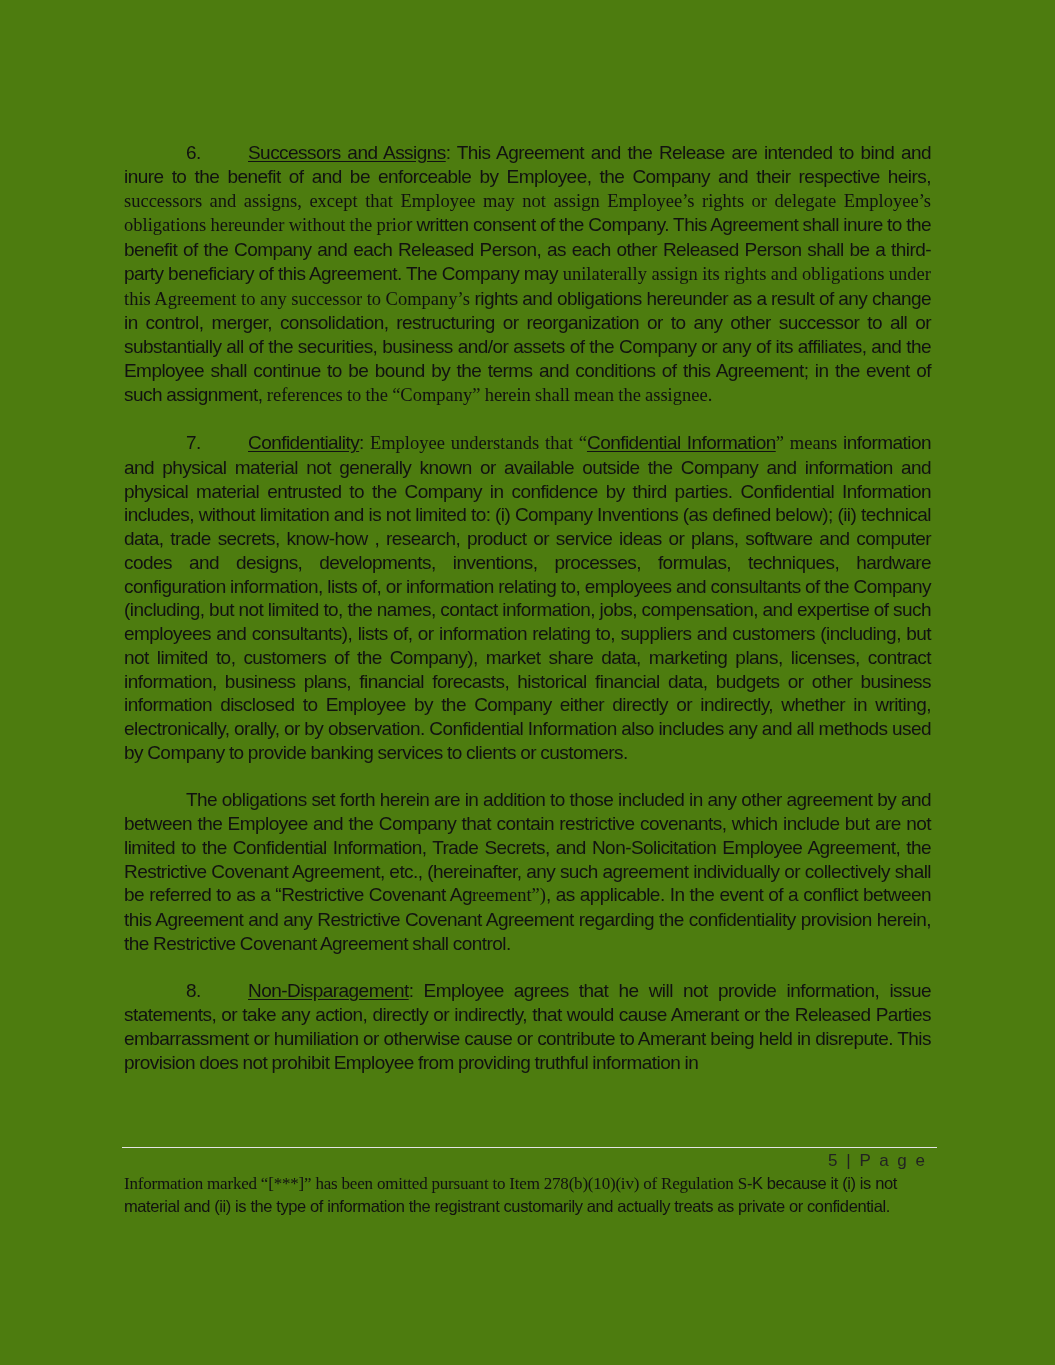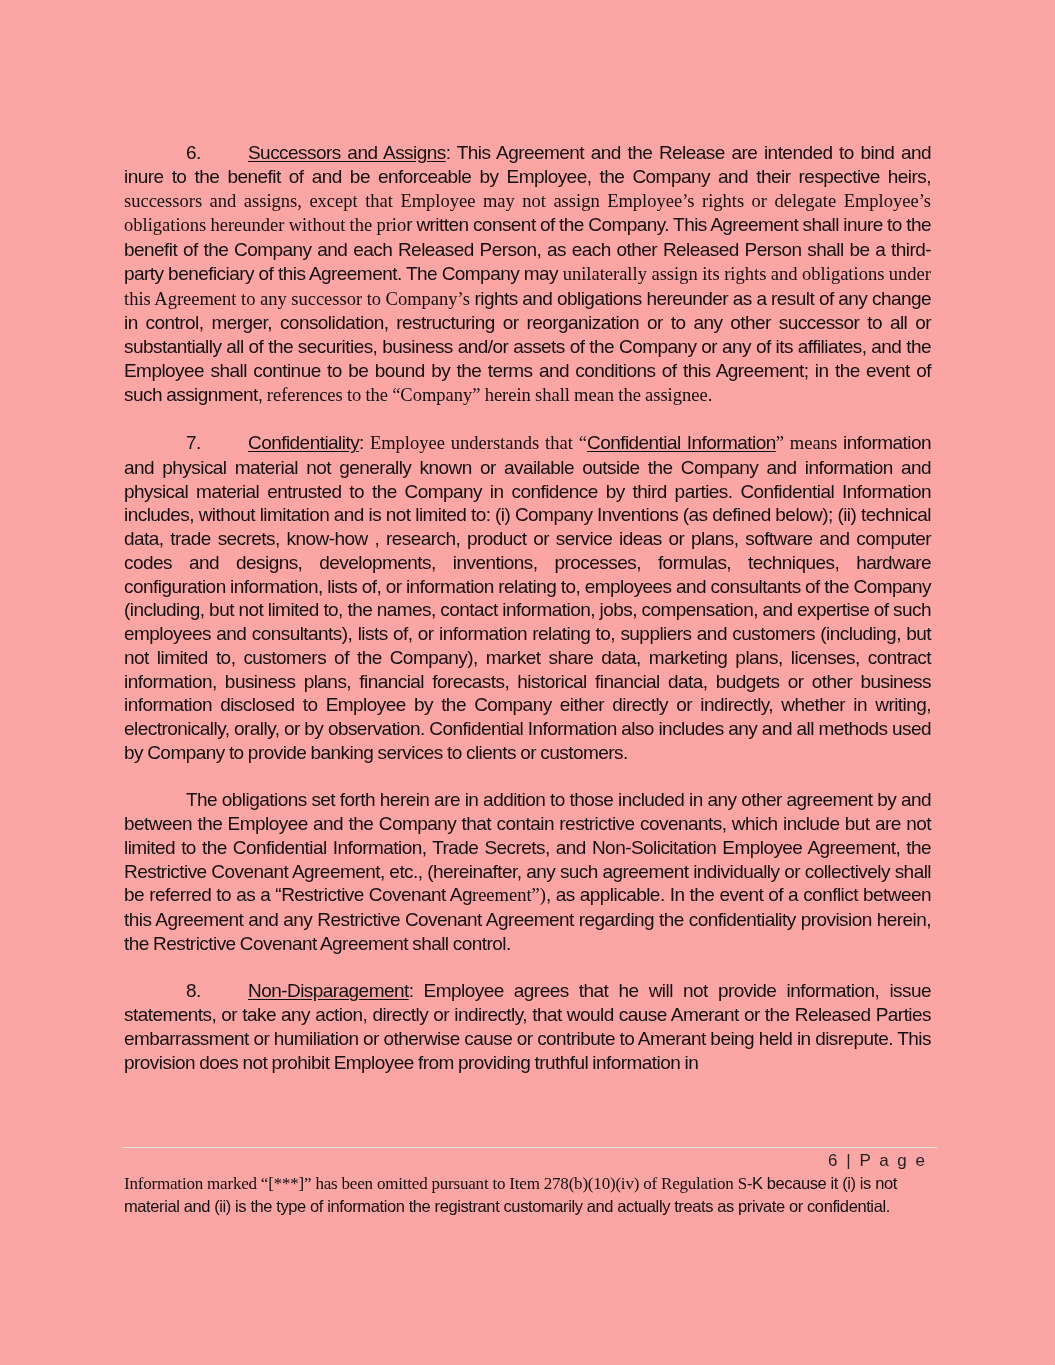--- a/index.html
+++ b/index.html
@@ -1,17 +1,17 @@
 <!DOCTYPE html>
 <html><head>
 <meta charset="utf-8">
 <style>
   html, body { margin: 0; padding: 0; background: #ffffff; }
   body { width: 1055px; height: 1365px; position: relative; overflow: hidden; }
-  .page { position: absolute; left: 0; top: 0; width: 1055px; height: 1365px; background: #fca5a5; }
+  .page { position: absolute; left: 0; top: 0; width: 1055px; height: 1365px; background: #4d7c0f; }
   .body-text {
     position: absolute; left: 124px; top: 141px; width: 807px;
     font-family: "Liberation Sans", sans-serif;
     font-size: 19px; line-height: 23.75px; color: #111;
     text-align: justify; letter-spacing: -0.55px; word-spacing: -0.5px;
   }
   .body-text p { margin: 0 0 23.75px 0; }
   .indent { display: inline-block; width: 62px; }
   .num { display: inline-block; width: 62px; }
   .u { text-decoration: underline; text-underline-offset: 2px; }
@@ -38,15 +38,15 @@
 
     <p><span class="indent"></span><span class="num">7.</span><span class="u">Confidentiality</span><span>: </span><span class="serif">Employee understands that “</span><span class="u">Confidential Information</span><span class="serif">” means </span><span>information and physical material not generally known or available outside the Company and information and physical material entrusted to the Company in confidence by third parties. Confidential Information includes, without limitation and is not limited to:  (i) Company Inventions (as defined below); (ii) technical data, trade secrets, know-how , research, product or service ideas or plans, software and computer codes and designs, developments, inventions, processes, formulas, techniques, hardware configuration information, lists of, or information relating to, employees and consultants of the Company (including, but not limited to, the names, contact information, jobs, compensation, and expertise of such employees and consultants), lists of, or information relating to, suppliers and customers (including, but not limited to, customers of the Company), market share data, marketing plans, licenses, contract information, business plans, financial forecasts, historical financial data, budgets or other business information disclosed to Employee by the Company either directly or indirectly, whether in writing, electronically, orally, or by observation. Confidential Information also includes any and all methods used by Company to provide banking services to clients or customers.</span></p>
 
     <p><span class="indent"></span><span>The obligations set forth herein are in addition to those included in any other agreement by and between the Employee and the Company that contain restrictive covenants, which include but are not limited to the Confidential Information, Trade Secrets, and Non-Solicitation Employee Agreement, the Restrictive Covenant Agreement, etc., (hereinafter, any such agreement individually or collectively shall be referred to as a “Restrictive Covenant Ag</span><span class="serif">reement”)</span><span>, as applicable. In the event of a conflict between this Agreement and any Restrictive Covenant Agreement regarding the confidentiality provision herein, the Restrictive Covenant Agreement shall control.</span></p>
 
     <p><span class="indent"></span><span class="num">8.</span><span class="u">Non-Disparagement</span><span>: Employee agrees that he will not provide information, issue statements, or take any action, directly or indirectly, that would cause Amerant or the Released Parties embarrassment or humiliation or otherwise cause or contribute to Amerant being held in disrepute. This provision does not prohibit Employee from providing truthful information in</span></p>
 
   </div>
 
   <div class="rule"></div>
-  <div class="pagenum">6 | P a g e</div>
+  <div class="pagenum">5 | P a g e</div>
   <div class="footer"><span class="serif">Information marked “[***]” has been omitted pursuant to Item 278(b)(10)(iv) of Regulation S</span><span>-K because it (i) is not material and (ii) is the type of information the registrant customarily and actually treats as private or confidential.</span></div>
 </div>
 
 </body></html>

